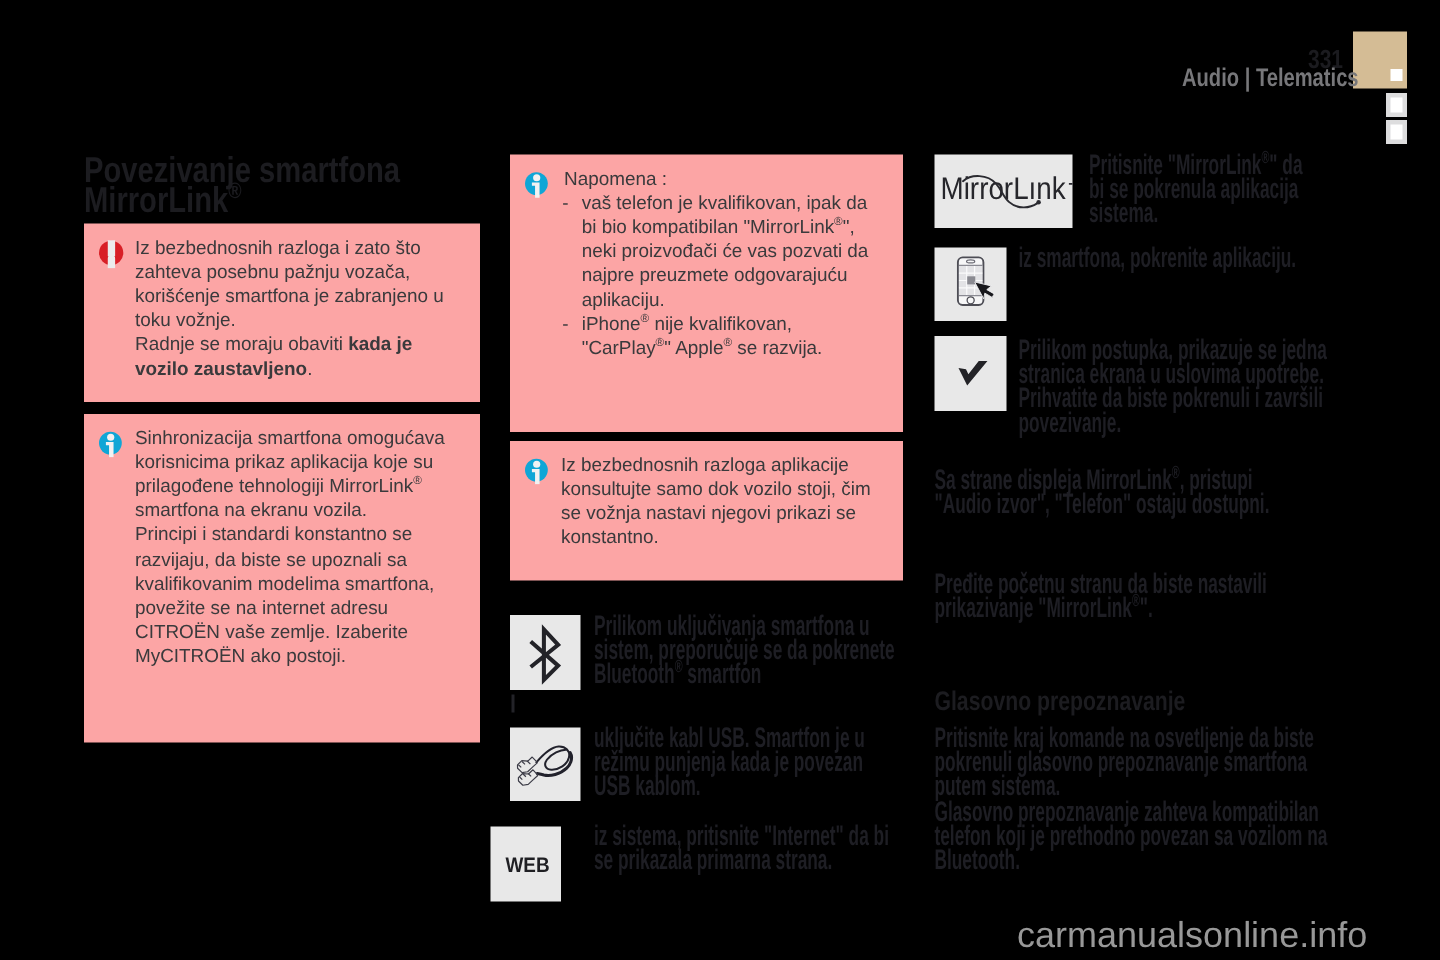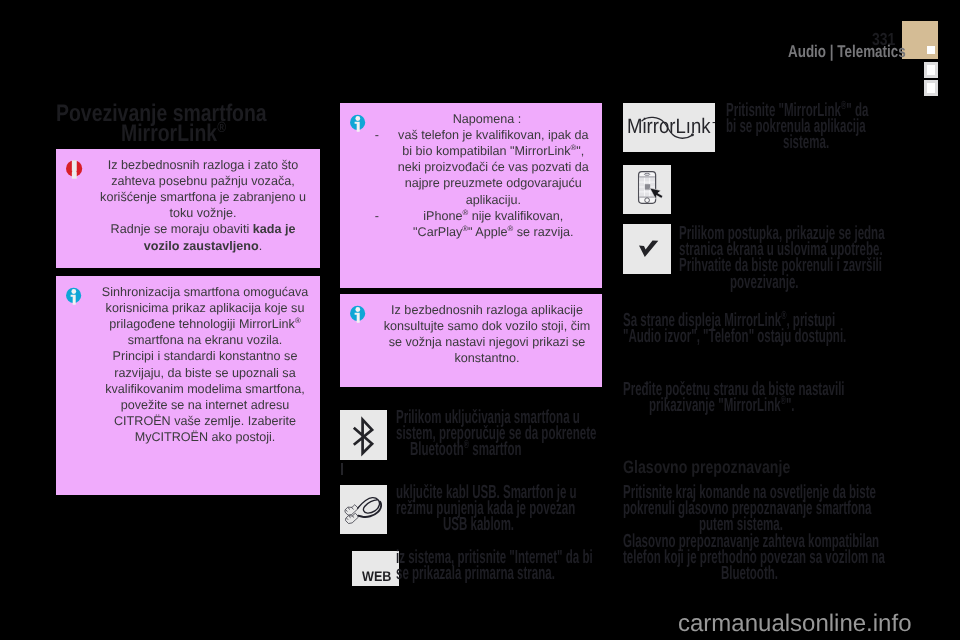--- a/index.html
+++ b/index.html
@@ -1,19 +1,19 @@
 <!DOCTYPE html>
 <html><head>
 <meta charset="utf-8">
 <style>
   html,body{margin:0;padding:0;}
   body{width:960px;height:640px;background:#000;overflow:hidden;
        font-family:"Liberation Sans",sans-serif;
        -webkit-font-smoothing:antialiased;text-rendering:geometricPrecision;}
-  .page{position:relative;width:960px;height:640px;background:#000;text-align:center;}
+  .page{position:relative;width:960px;height:640px;background:#000;}
 
   
   .hdr-pagenum{position:absolute;left:871.5px;top:32.5px;font-size:17.5px;font-weight:bold;
      color:#1b1b1f;line-height:13px;}
   .hdr-pagenum > span{display:inline-block;transform:scaleX(.8);transform-origin:0 0;}
   .hdr-section{position:absolute;left:788px;top:46px;font-size:17px;font-weight:bold;
      color:#77777a;white-space:nowrap;line-height:11px;letter-spacing:0;}
   .hdr-section > span{display:inline-block;transform:scaleX(.79);transform-origin:0 0;}
   .hdr-tab{position:absolute;background:#d4bc95;}
   .hdr-tab-mark{position:absolute;background:#ffffff;}
@@ -22,21 +22,21 @@
 
   
   .h1{position:absolute;color:#1c1c20;font-weight:bold;font-size:24px;line-height:20.2px;
       letter-spacing:0;}
   .h1 > div{display:block;}
   .h1 > div > span{display:inline-block;transform:scaleX(.81);transform-origin:0 50%;white-space:nowrap;}
   .h2{position:absolute;color:#1c1c20;font-weight:bold;font-size:18px;line-height:18px;white-space:nowrap;}
   .h2 > span{display:inline-block;transform:scaleX(.785);transform-origin:0 50%;}
 
   
-  .panel{position:absolute;background:#f0abfc;}
+  .panel{position:absolute;background:#fca5a5;}
   .panel .txt{position:absolute;color:#3a3a3c;font-size:12.6px;line-height:16.2px;white-space:pre;}
   .ibox{position:absolute;background:#e8e8e8;overflow:hidden;}
 
   
   .btxt{position:absolute;color:#1e1e24;font-size:18.9px;line-height:16.2px;font-weight:bold;white-space:nowrap;}
   .btxt > div{height:16.2px;}
   .btxt > div > span{display:inline-block;transform:scaleX(.61);transform-origin:0 50%;}
 
   b{font-weight:bold;}
   sup{font-size:.62em;vertical-align:super;line-height:0;}
@@ -148,21 +148,21 @@
         <path d="M5.4 29.0 l1.8 1.8 M7.7 27.0 l1.9 1.8 M10.9 26.5 l2.2 2.1"></path>
       </g>
     </svg>
   </div>
   <div class="btxt" style="left:396px;top:485px;width:210px;">
       <div><span>uključite kabl USB. Smartfon je u</span></div>
       <div><span>režimu punjenja kada je povezan</span></div>
       <div><span>USB kablom.</span></div>
     </div>
 
-  <div class="ibox" style="left:352px;top:551px;width:47px;height:35px;">
+  <div class="ibox" style="left:327px;top:551px;width:47px;height:50px;">
     <span class="weblbl">WEB</span>
   </div>
   <div class="btxt" style="left:396px;top:550px;width:210px;">
       <div><span>iz sistema, pritisnite "Internet" da bi</span></div>
       <div><span>se prikazala primarna strana.</span></div>
     </div>
 
   <div class="ibox" style="left:623px;top:103px;width:92px;height:49px;">
     <svg class="sv" width="90" height="34" viewBox="0 0 90 34" style="left:3.7px;top:6px;">
       <text x="0" y="23.5" textLength="83.5" lengthAdjust="spacingAndGlyphs" font-family="Liberation Sans, sans-serif" font-size="20.9" fill="#26262b">MirrorLınk</text>
@@ -188,20 +188,23 @@
       <path d="M5.3 6.9 H20.9" stroke="#8a8a93" stroke-width="0.9"></path>
       <path d="M5.3 27.1 H20.9" stroke="#8a8a93" stroke-width="0.9"></path>
       <ellipse cx="13.1" cy="4.3" rx="2.7" ry="1.0" fill="none" stroke="#6c6c76" stroke-width="0.85"></ellipse>
       <circle cx="13.1" cy="30.2" r="2.35" fill="none" stroke="#4d4d55" stroke-width="0.85"></circle>
       <rect x="10.8" y="14.2" width="5.4" height="5.4" fill="#8b8b92"></rect>
       <g transform="rotate(-45 15.8 18.0)">
         <path d="M15.8 18.0 L12.1 30.2 L15.3 28.0 L16.8 33.5 L19.4 32.8 L17.9 27.3 L21.8 27.7 z" fill="#18181c" stroke="#f0f0f2" stroke-width="0.55" stroke-linejoin="round"></path>
       </g>
     </svg>
   </div>
+  <div class="btxt" style="left:679px;top:165px;width:210px;">
+      <div><span>iz smartfona, pokrenite aplikaciju.</span></div>
+    </div>
 
   <div class="ibox" style="left:623px;top:224px;width:48px;height:50px;">
     <svg class="sv" width="24" height="20" viewBox="0 0 24 20" style="left:14.7px;top:16.1px;">
       <path d="M1.0 5.4 L6.0 6.1 L7.6 9.5 L14.5 0.6 L20.3 0.7 L6.8 17.0 z" fill="#232327"></path>
     </svg>
   </div>
   <div class="btxt" style="left:623px;top:313px;width:290px;">
       <div><span>Sa strane displeja MirrorLink<sup>®</sup>, pristupi</span></div>
       <div><span>"Audio izvor", "Telefon" ostaju dostupni.</span></div>
     </div>

